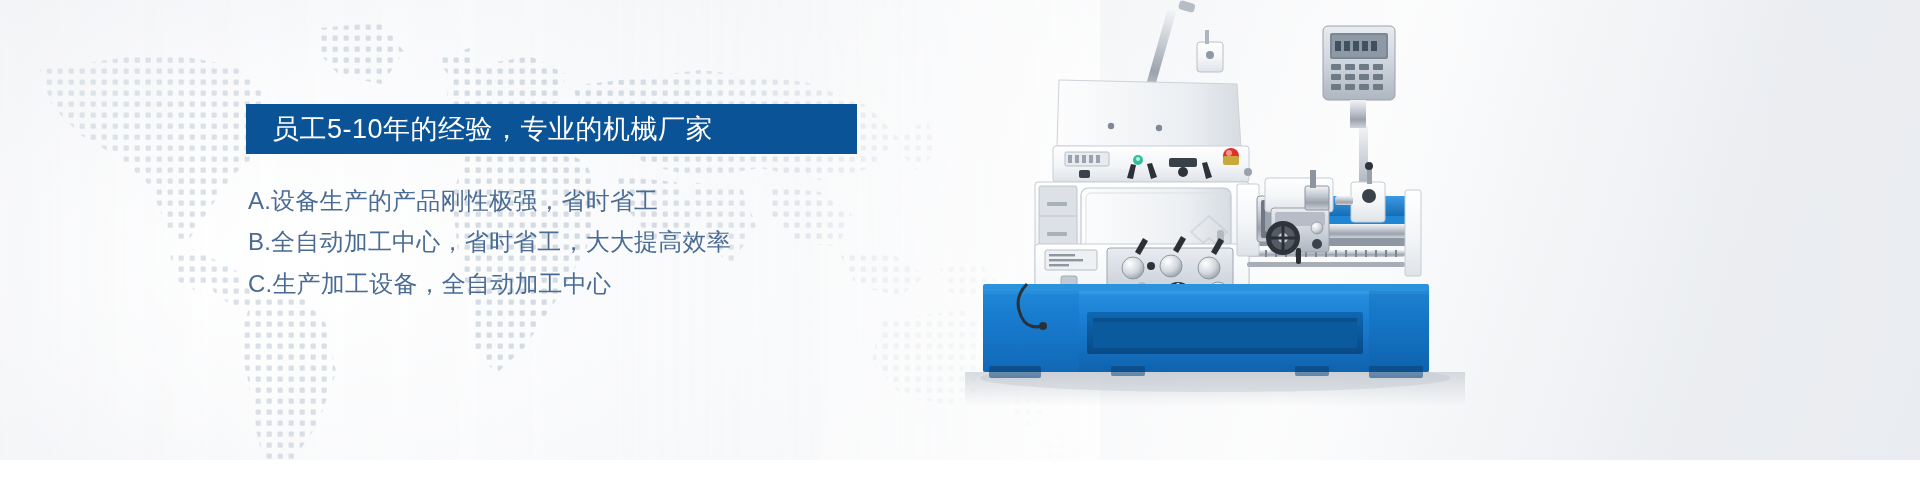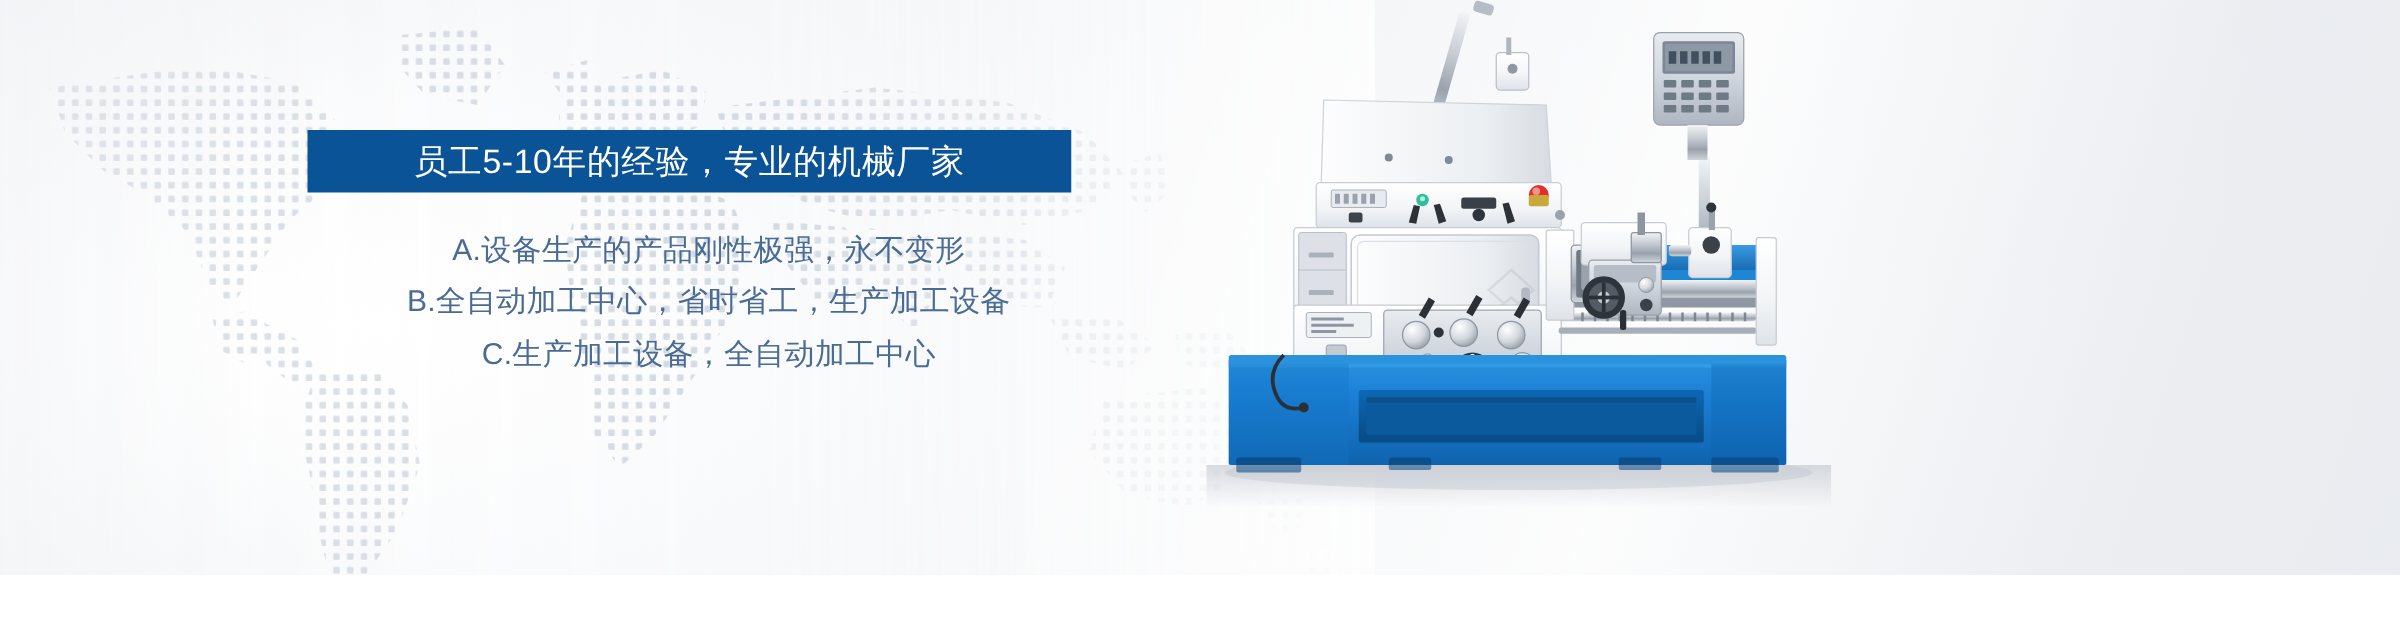--- a/index.html
+++ b/index.html
@@ -6,21 +6,20 @@
   body{
     width:1920px;height:500px;overflow:hidden;
     font-family:"Liberation Sans","DejaVu Sans",sans-serif;
     background:#ffffff;
   }
   #banner{
     position:relative;width:1920px;height:460px;overflow:hidden;
     background:
       radial-gradient(ellipse 900px 520px at 300px 260px, #ffffff 0%, #f7f8fa 55%, #eef0f3 100%),
       linear-gradient(180deg,#fbfbfc 0%,#f2f3f5 100%);
-    text-align: center;
   }
   
   #sheen{
     position:absolute;left:820px;top:-120px;width:1400px;height:760px;
     background:linear-gradient(108deg, rgba(255,255,255,0) 0%, rgba(255,255,255,.85) 38%, rgba(238,240,244,.55) 62%, rgba(255,255,255,0) 100%);
     pointer-events:none;
   }
   #vignette{
     position:absolute;inset:0;
     background:radial-gradient(ellipse 1250px 700px at 700px 250px, rgba(255,255,255,0) 40%, rgba(226,229,234,.55) 100%);
@@ -112,22 +111,22 @@
     </g>
     <rect width="1100" height="500" fill="url(#mapFade)"></rect>
   </svg>
 
   <div id="vignette"></div>
   <div id="sheen"></div>
 
   <div id="textblock">
     <div id="headline">员工5-10年的经验，专业的机械厂家</div>
     <div id="bullets">
-      <div class="bullet">A.设备生产的产品刚性极强，永不变形</div>
-      <div class="bullet">B.全自动加工中心，省时省工，生产加工设备</div>
+      <div class="bullet">A.设备生产的产品刚性极强，省时省工</div>
+      <div class="bullet">B.全自动加工中心，省时省工，大大提高效率</div>
       <div class="bullet">C.生产加工设备，全自动加工中心</div>
     </div>
   </div>
 
   <div id="machine">
   <svg viewBox="0 0 500 500" width="500" height="500" xmlns="http://www.w3.org/2000/svg" aria-hidden="true">
     <defs>
       <linearGradient id="gWhite" x1="0" y1="0" x2="0" y2="1">
         <stop offset="0%" stop-color="#ffffff"></stop>
         <stop offset="55%" stop-color="#f3f5f7"></stop>

